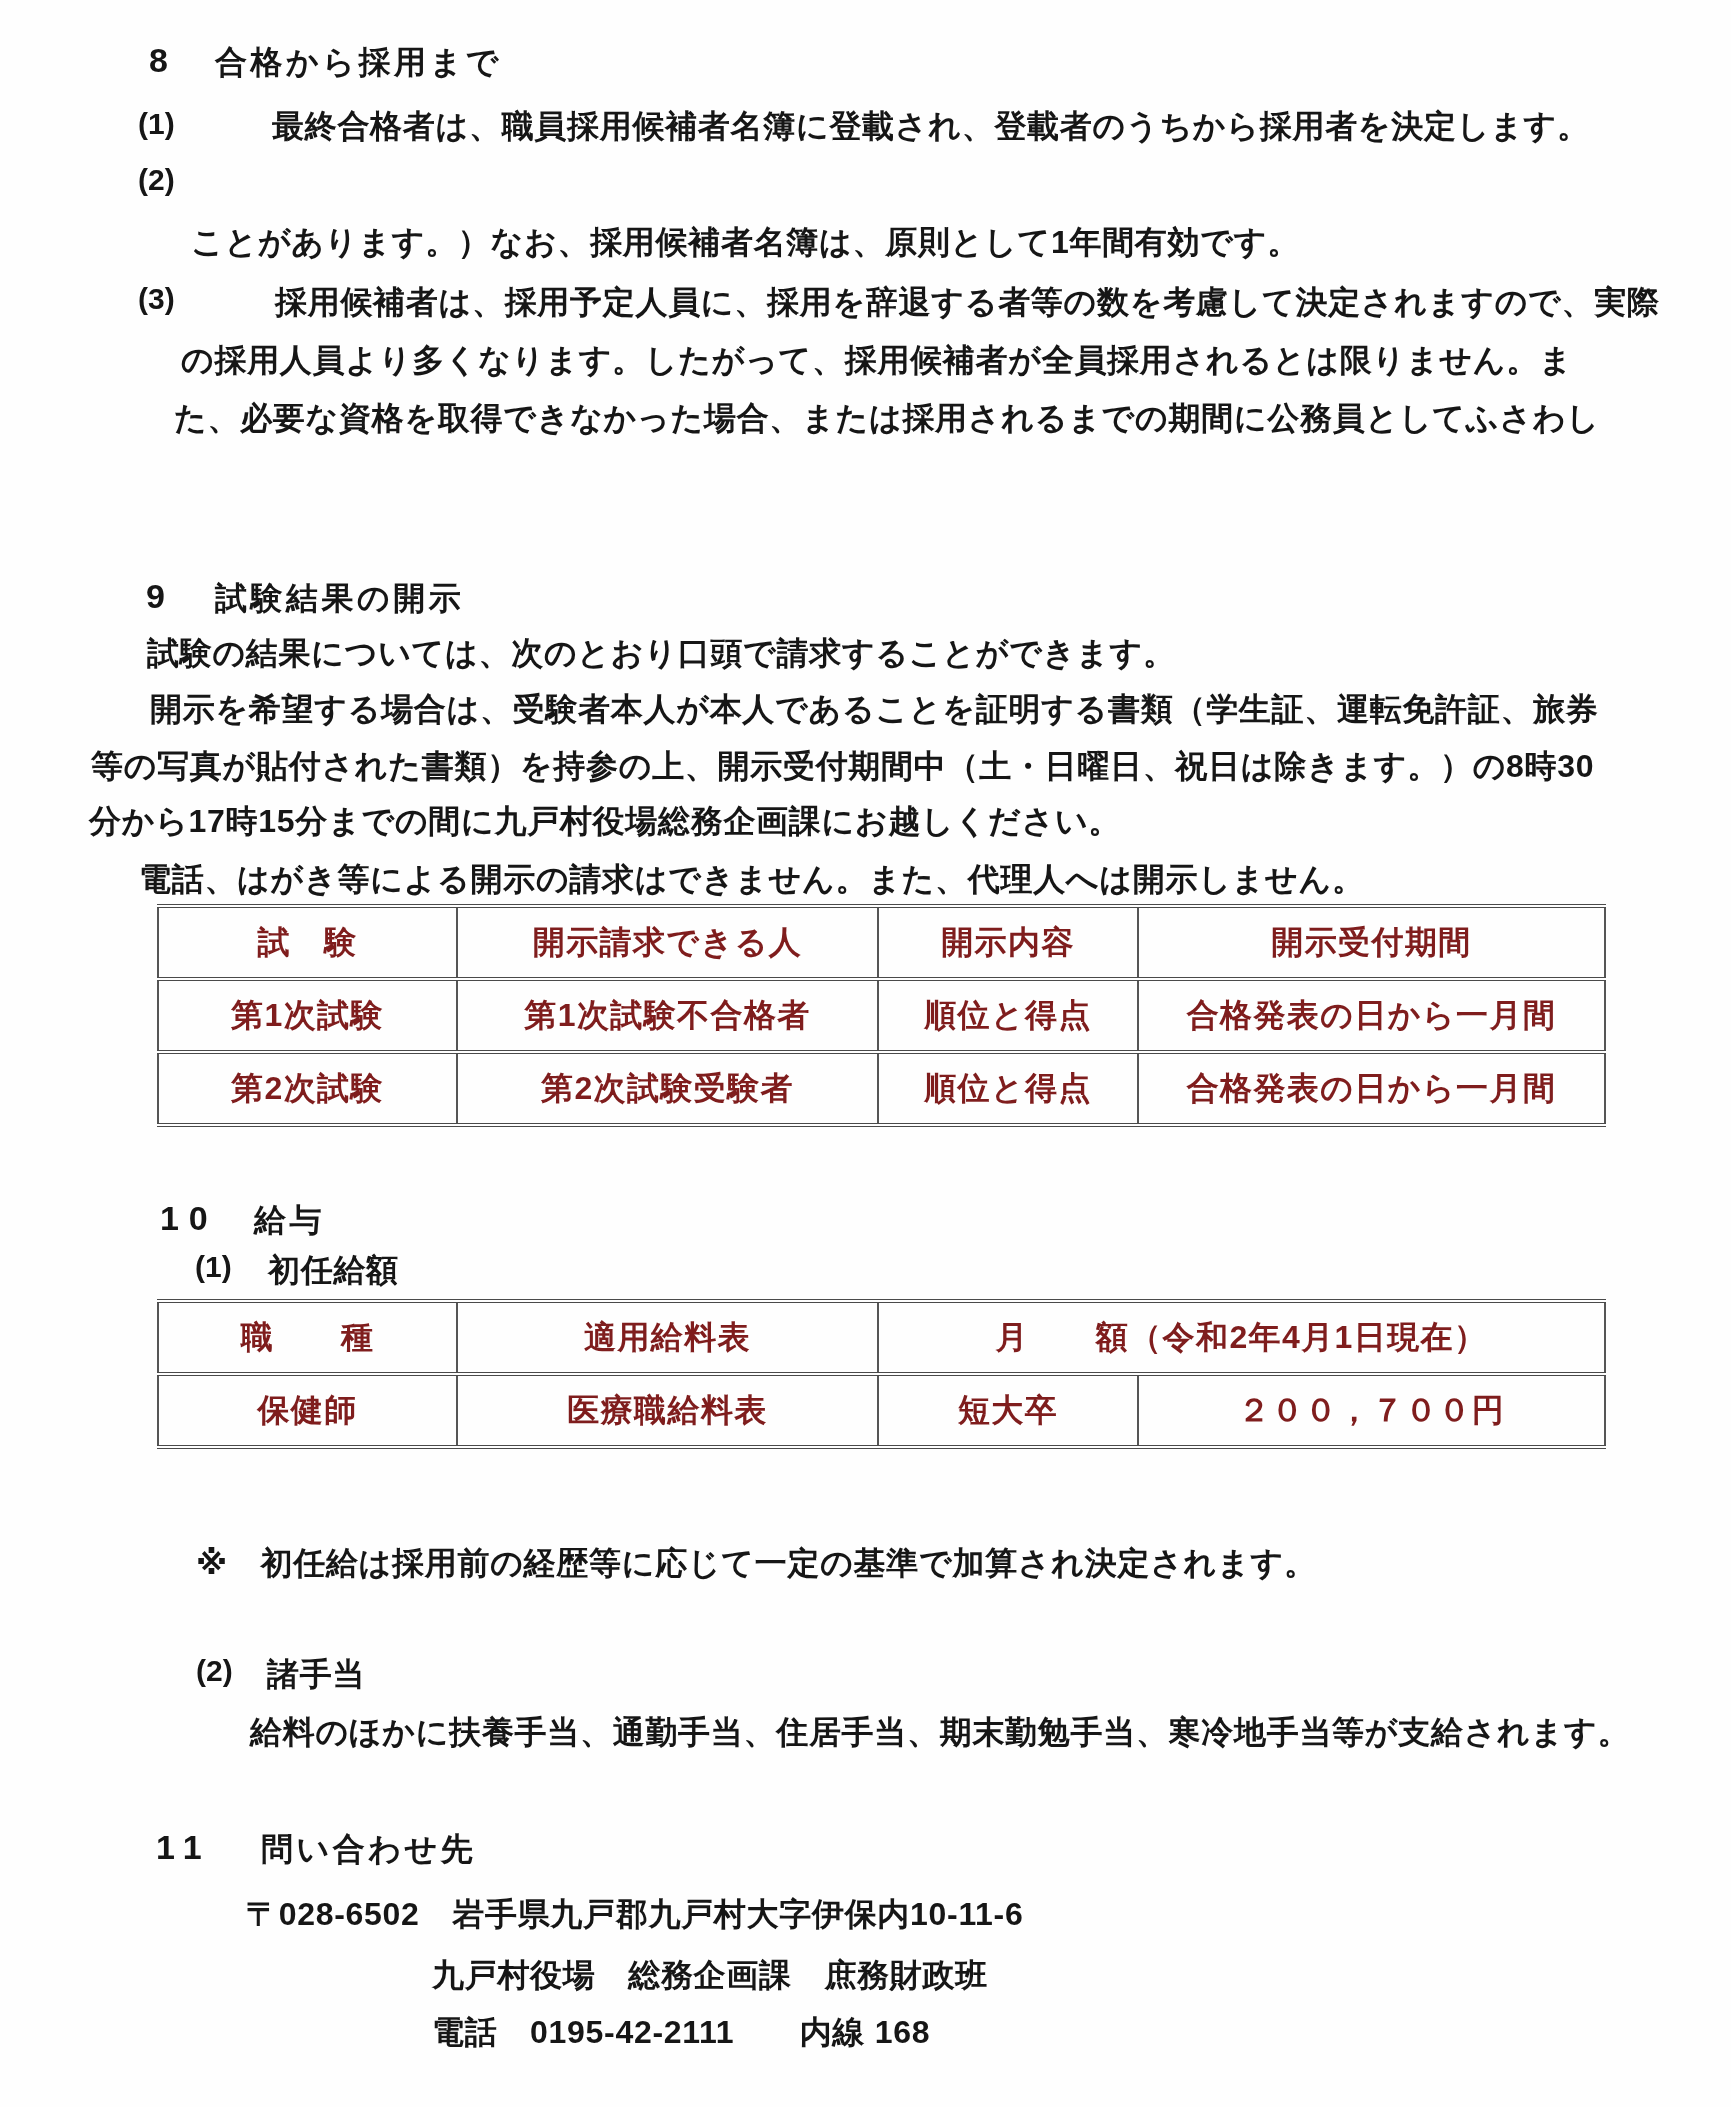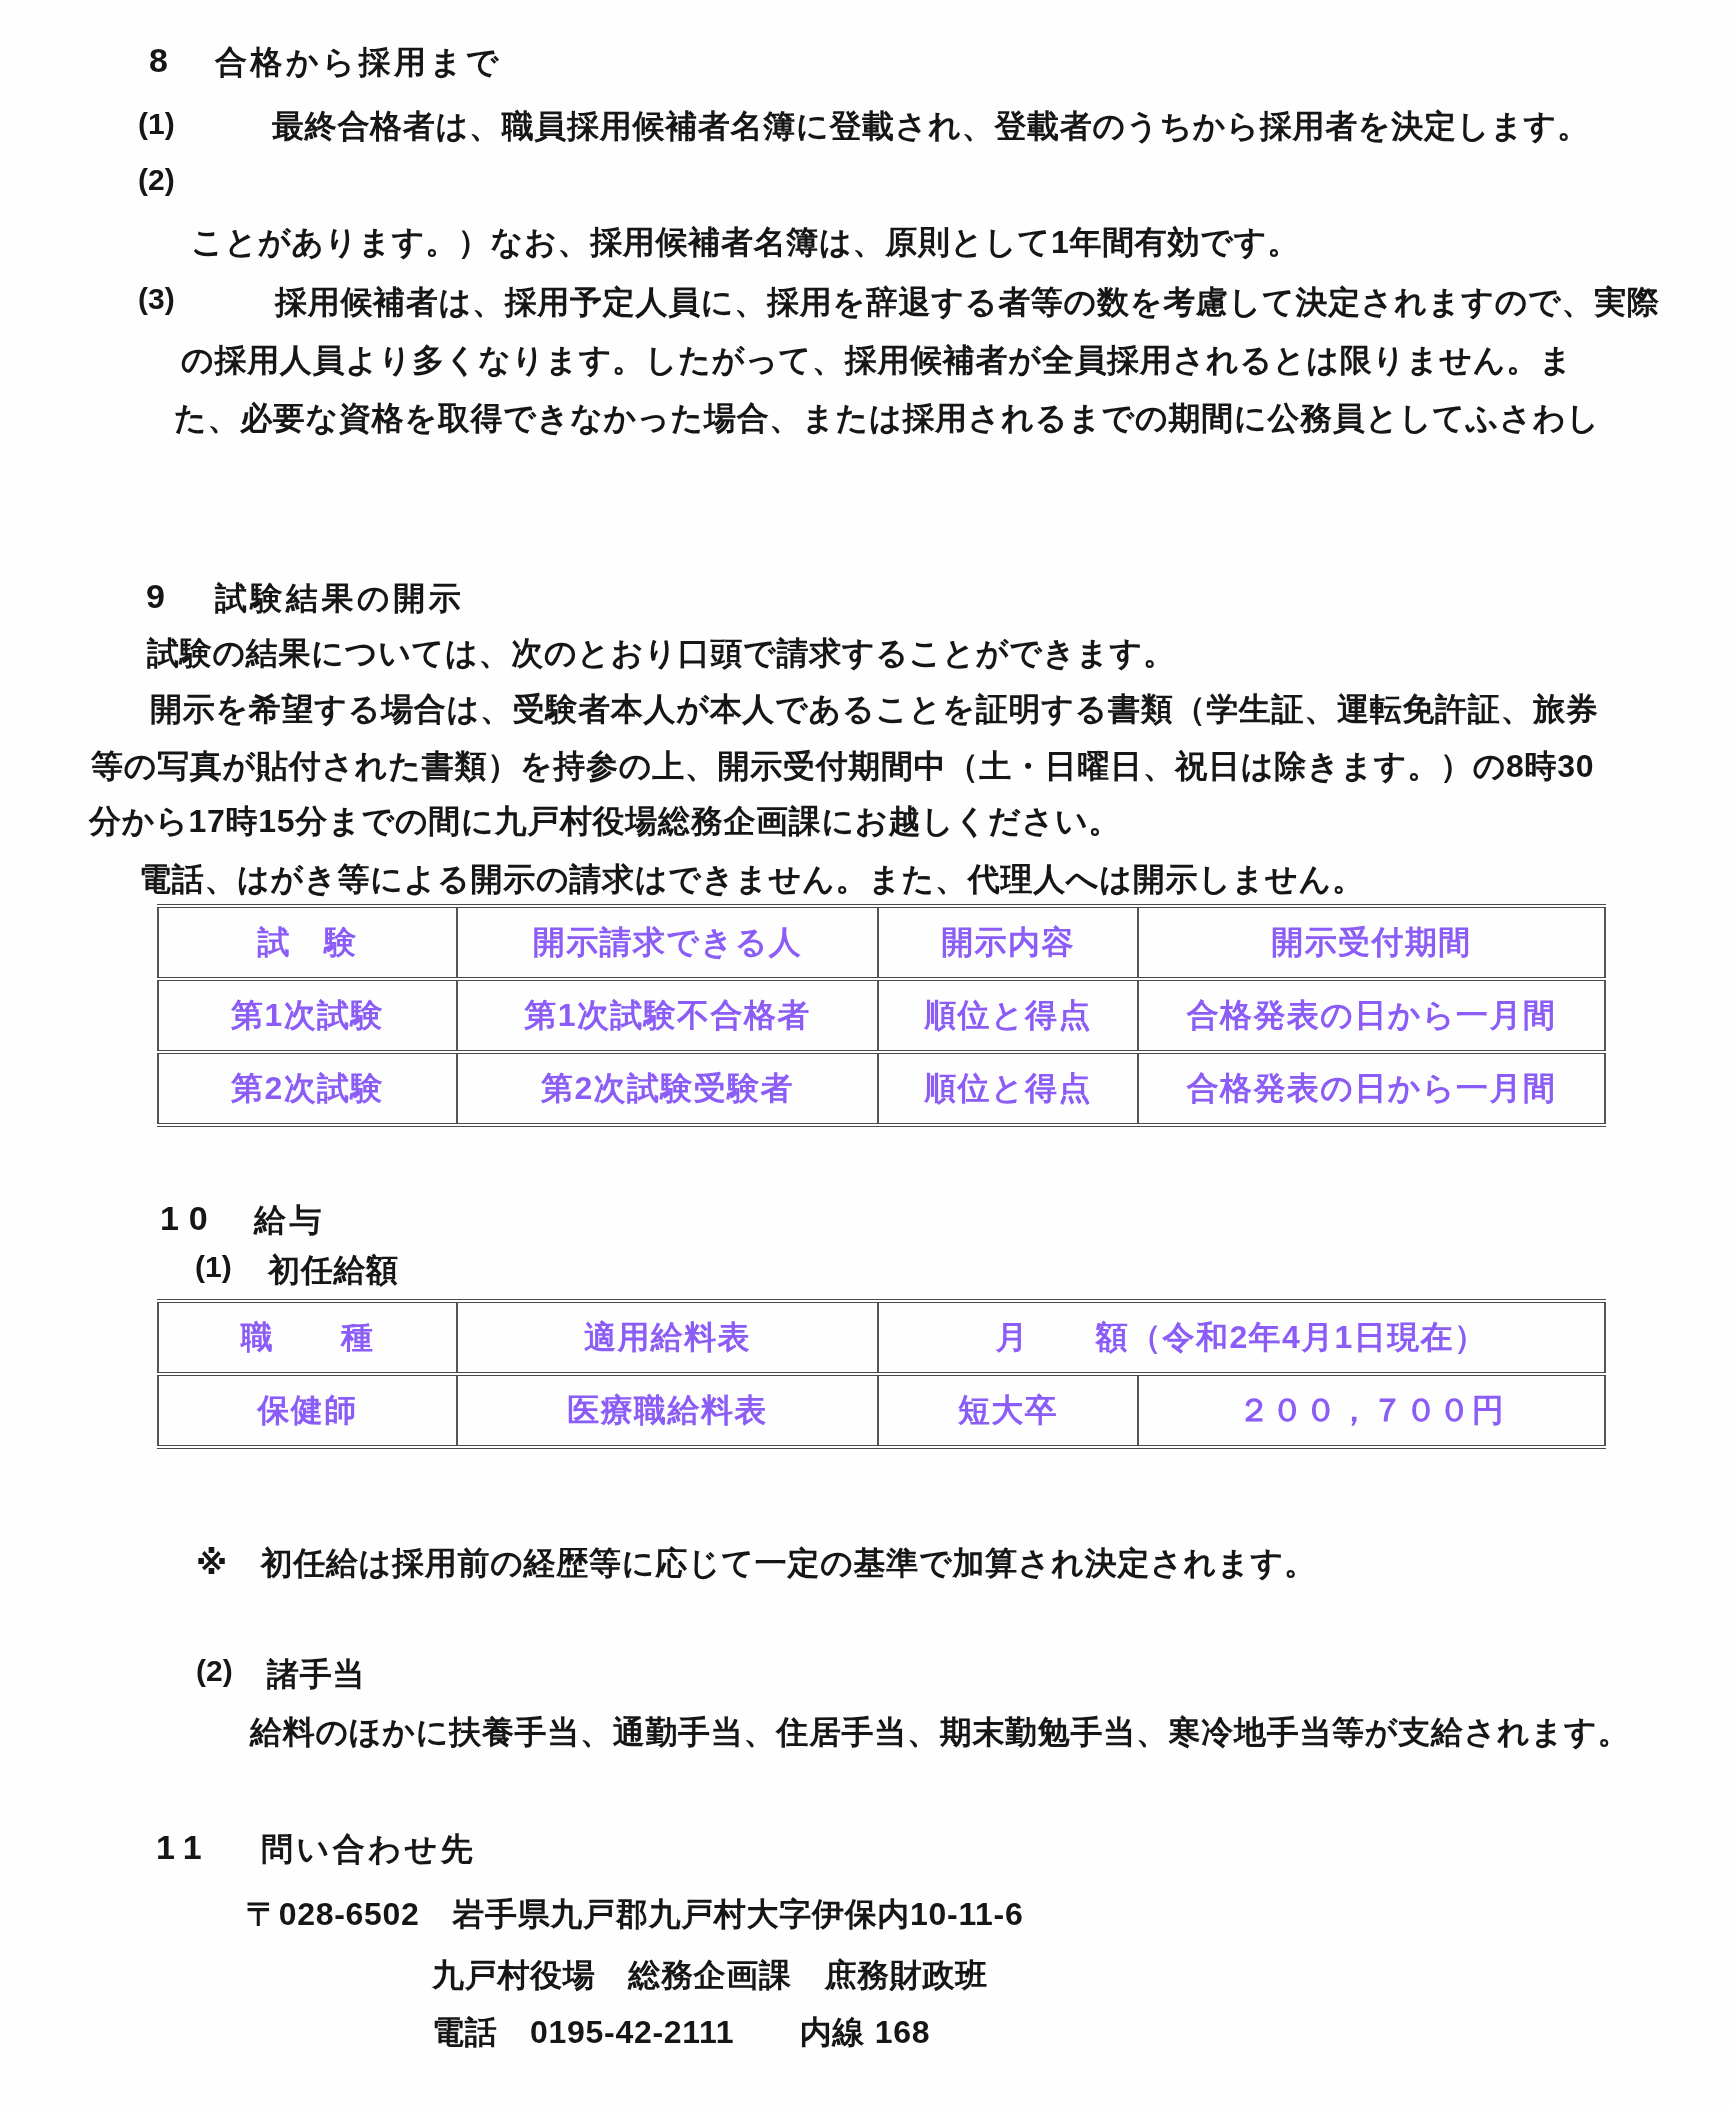--- a/index.html
+++ b/index.html
@@ -13,21 +13,21 @@
   .h-title{font-size:32px;font-weight:800;letter-spacing:3.5px;}
   .mk{font-size:30px;font-weight:600;}
   .bd{font-size:32px;font-weight:600;letter-spacing:0.7px;}
   .tbl{
     position:absolute;border-collapse:collapse;table-layout:fixed;
     background:#fefefe;
   }
   .tbl td,.tbl th{
     border-left:2.1px solid #555;border-right:2.1px solid #555;
     border-top:4.9px double #4a4a4a;border-bottom:4.9px double #4a4a4a;
-    font-size:32px;font-weight:600;color:#8b5cf6;
+    font-size:32px;font-weight:600;color:#7f1d1d;
     text-align:center;vertical-align:middle;padding:0;letter-spacing:1.4px;
   }
   .tbl tr{height:73px;}
   .amount{letter-spacing:2.8px;}
 </style>
 </head>
 <body>
 
 <div class="page">
 

